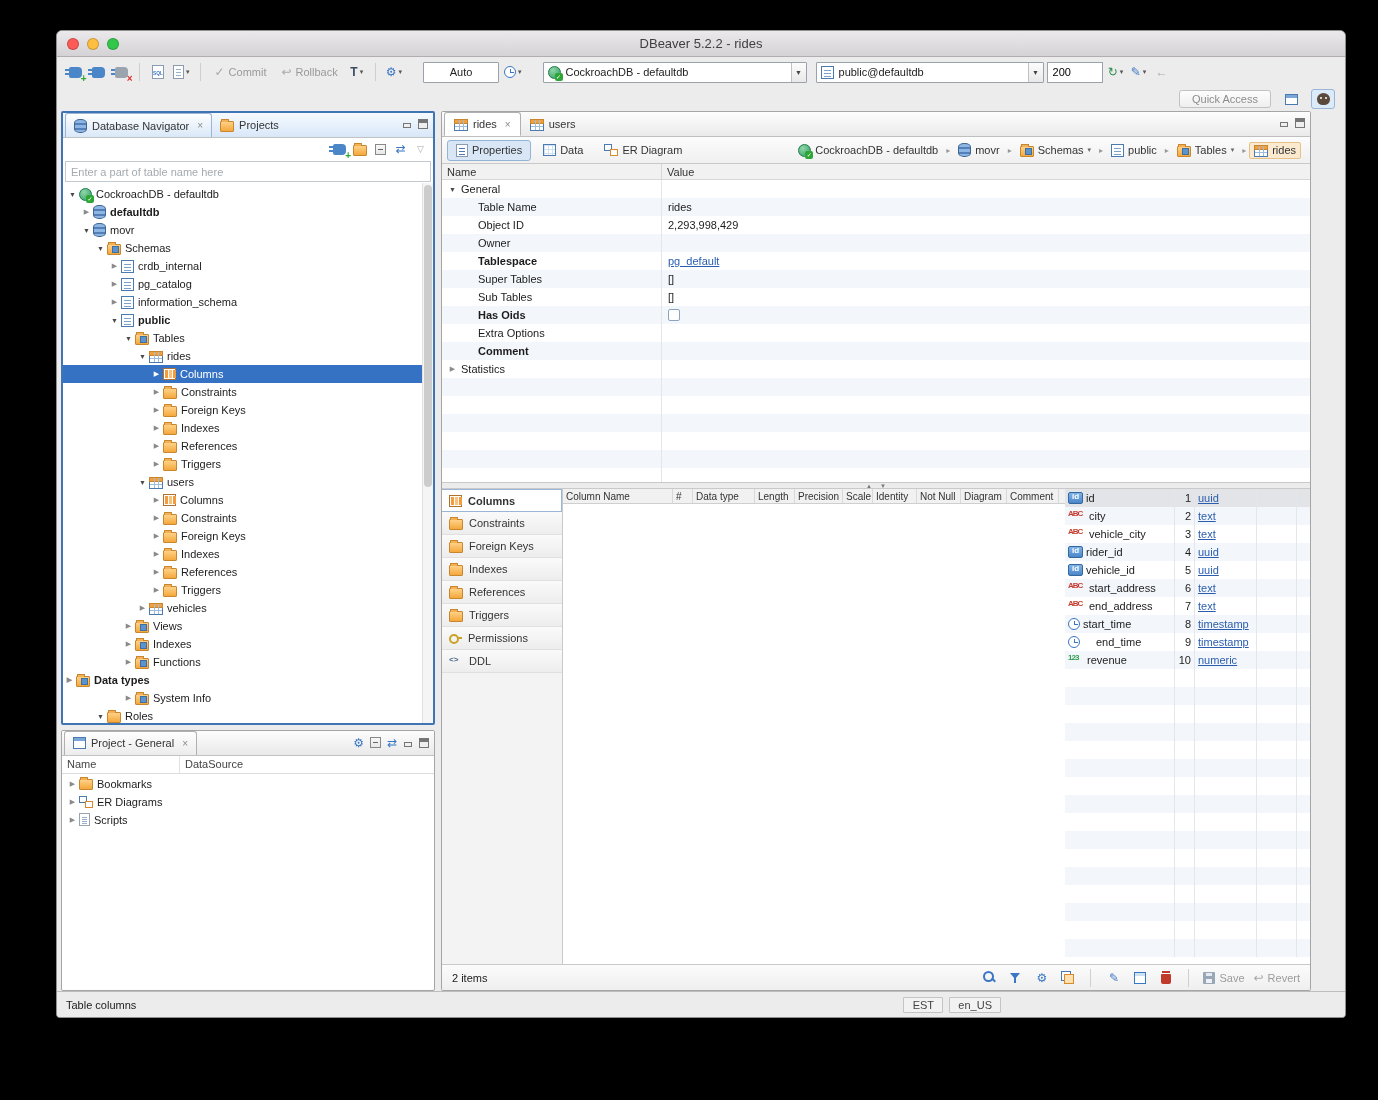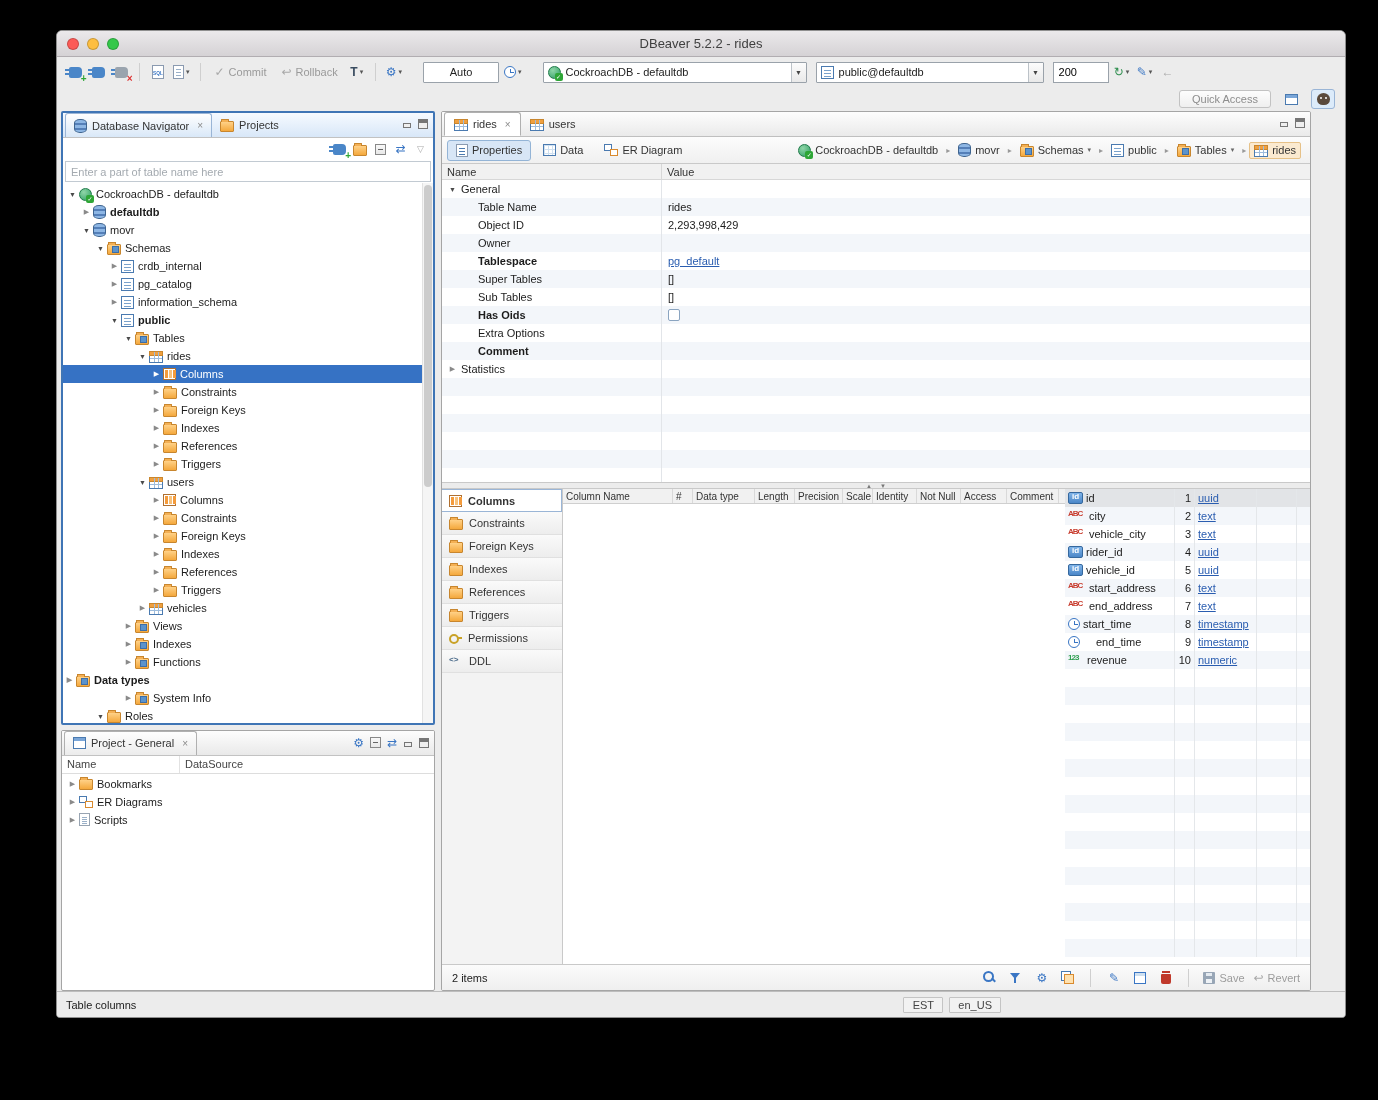--- a/index.html
+++ b/index.html
@@ -27,21 +27,21 @@
   .ddv{font-size:7px;color:#555;margin-left:2px}
   .g-txn{font-weight:bold;font-size:12px;color:#3a4c60}
   .combo{height:21px;background:#fff;border:1px solid #9aa2aa;display:flex;align-items:center;border-radius:1px;overflow:hidden}
   .combo .ctext{flex:1;padding:0 5px;white-space:nowrap;overflow:hidden;color:#222}
   .combo .ctext.center{text-align:center}
   .combo .icon{margin-left:4px}
   .carrow{width:15px;align-self:stretch;border-left:1px solid #bcc2c8;display:flex;align-items:center;justify-content:center;font-size:7px;color:#444;background:linear-gradient(#fcfcfc,#e9e9e9)}
   .combo.auto{width:76px;margin-left:16px}
   .combo.conn{width:264px;margin-left:16px}
   .combo.schema{width:228px;margin-left:6px}
-  .fetch{width:56px;height:21px;border:1px solid #9aa2aa;font:inherit;padding:3px 5px;margin-left:6px}
+  .fetch{width:56px;height:21px;border:1px solid #9aa2aa;font:inherit;padding:3px 5px;}
   .qa{background:linear-gradient(#fdfdfd,#efefef);border:1px solid #c2c2c2;border-radius:3px;color:#8d8d8d;font:inherit;padding:2px 12px}
   .persp-btn{width:24px;height:20px;display:flex;align-items:center;justify-content:center;border-radius:3px}
   .persp-btn.active{border:1px solid #9ab5d6;background:#dcebfa}
   .g-persp{width:13px;height:11px;border:1px solid #4a7ab0;background:#fff;position:relative}
   .g-persp::before{content:'';position:absolute;left:0;right:0;top:0;height:3px;background:#7aa6d8}
   .g-beaver{width:13px;height:12px;border-radius:50% 50% 45% 45%;background:#5a4a3c;position:relative}
   .g-beaver::after{content:'';position:absolute;left:3px;top:4px;width:2px;height:2px;background:#fff;box-shadow:5px 0 0 #fff;border-radius:50%}
 
   
   .icon{display:inline-block;position:relative;flex:0 0 auto;vertical-align:middle}
@@ -760,21 +760,21 @@
         <div class="gridwrap">
           <div class="grid-header">
               <span class="gh" style="width: 110px;">Column Name</span>
               <span class="gh" style="width: 20px;">#</span>
               <span class="gh" style="width: 62px;">Data type</span>
               <span class="gh" style="width: 40px;">Length</span>
               <span class="gh" style="width: 48px;">Precision</span>
               <span class="gh" style="width: 30px;">Scale</span>
               <span class="gh" style="width: 44px;">Identity</span>
               <span class="gh" style="width: 44px;">Not Null</span>
-              <span class="gh" style="width: 46px;">Access</span>
+              <span class="gh" style="width: 46px;">Diagram</span>
               <span class="gh" style="width: 52px;">Comment</span>
               <span class="gh fill"></span>
             </div>
           <div class="grid-rows">
               <div class="grow sel">
                 <span class="gc" style="width: 110px;">
                   <span class="icon i-uuid"></span>
                   <span>id</span>
                 </span>
                 <span class="gc num" style="width: 20px;">1</span>

